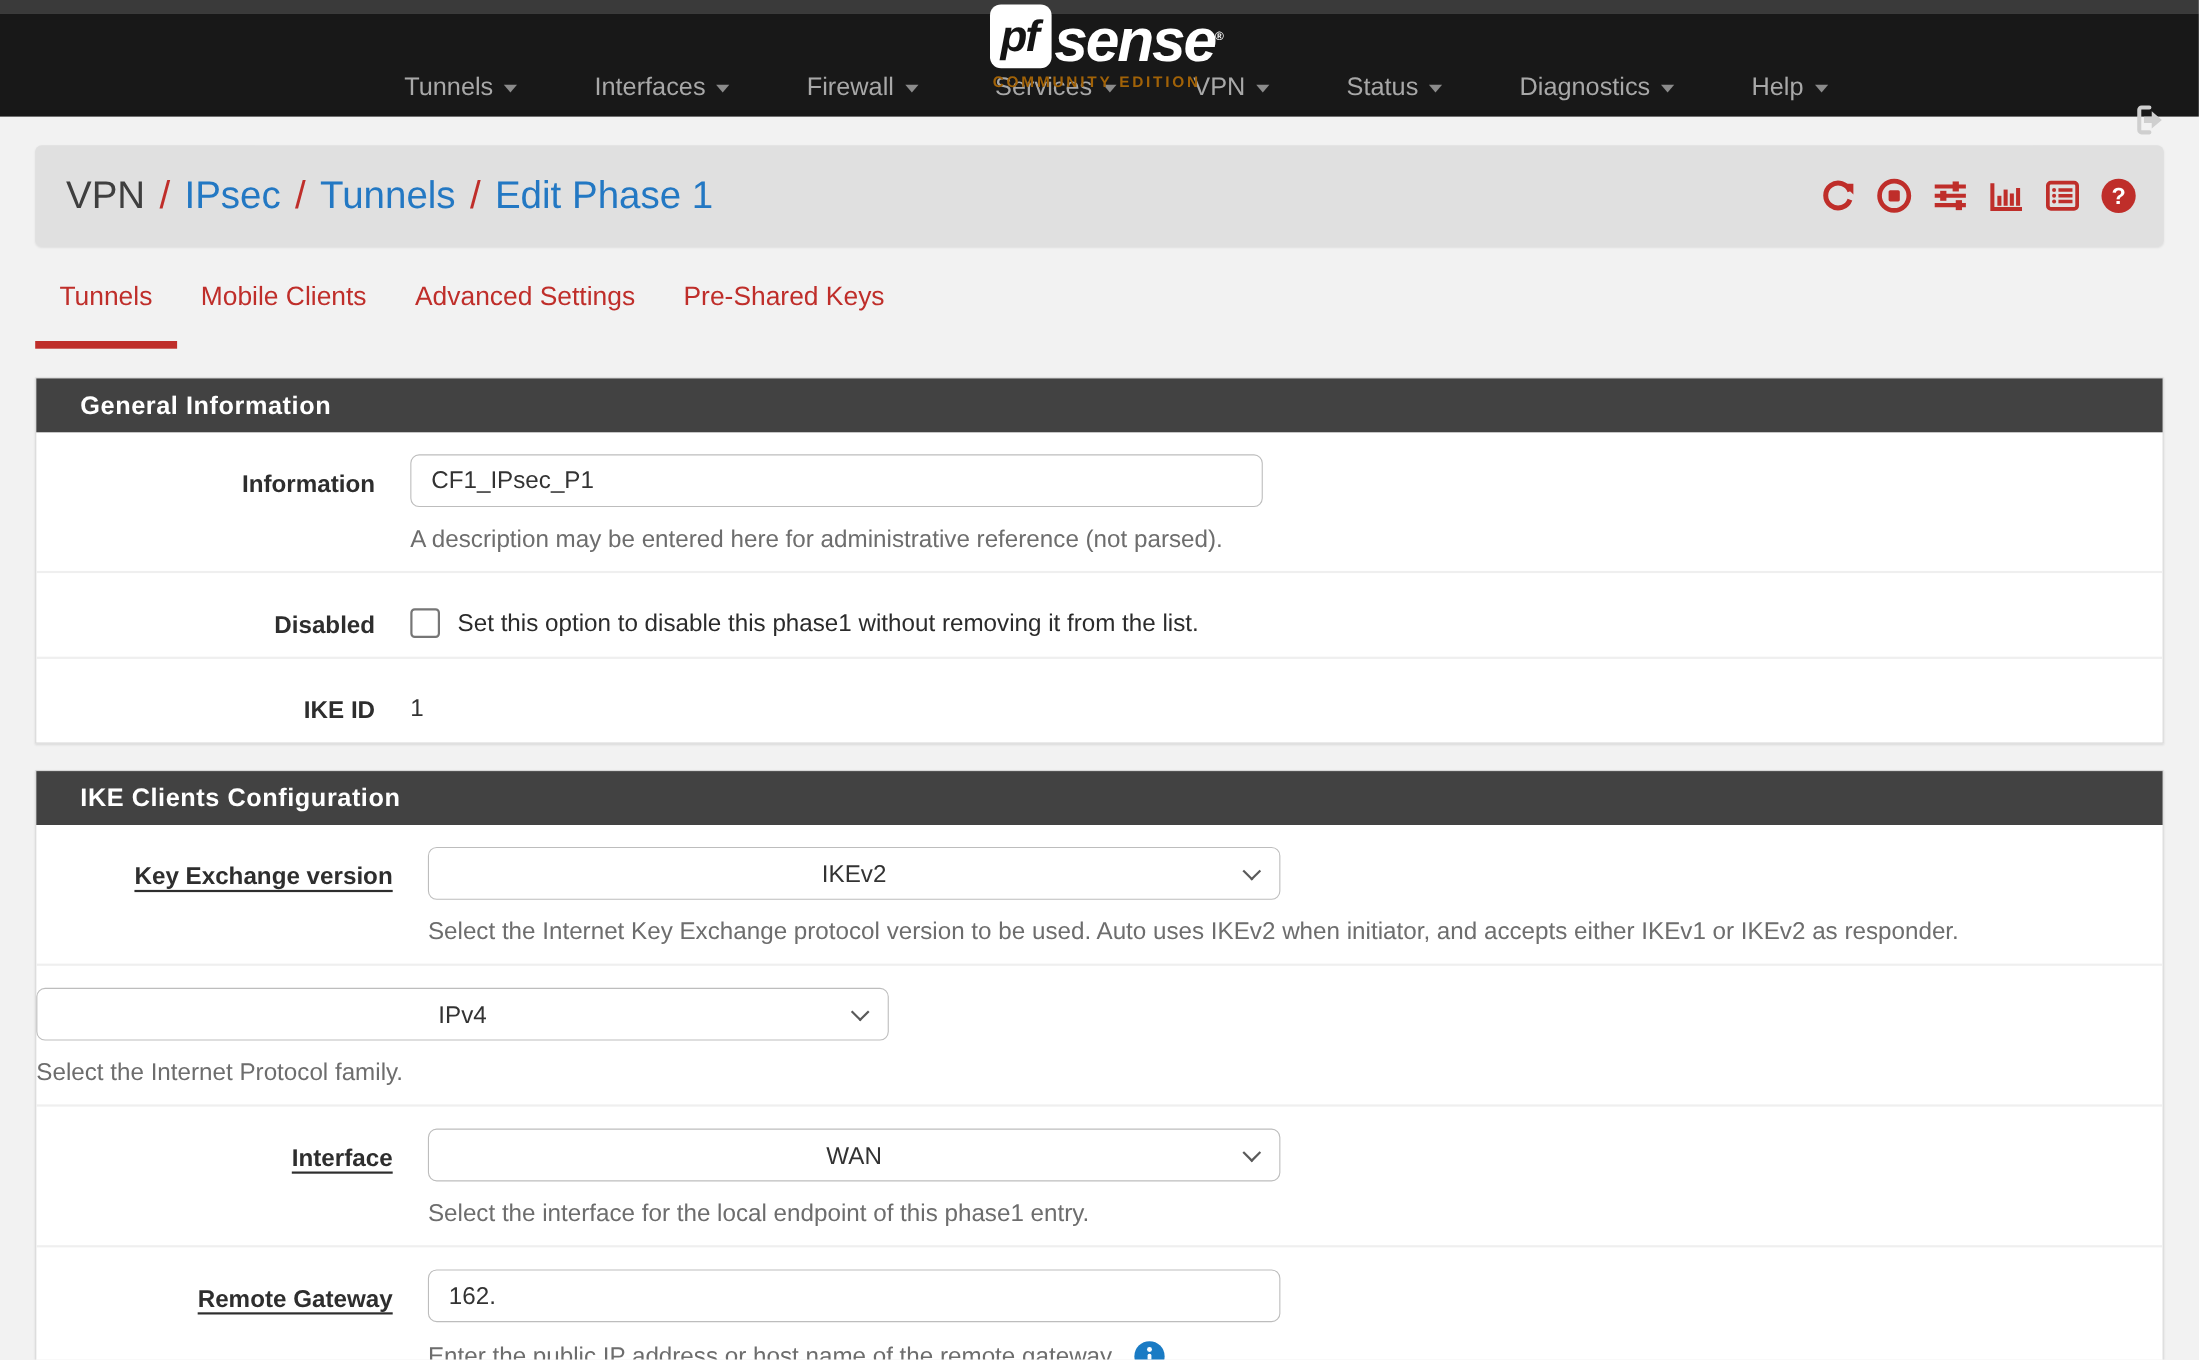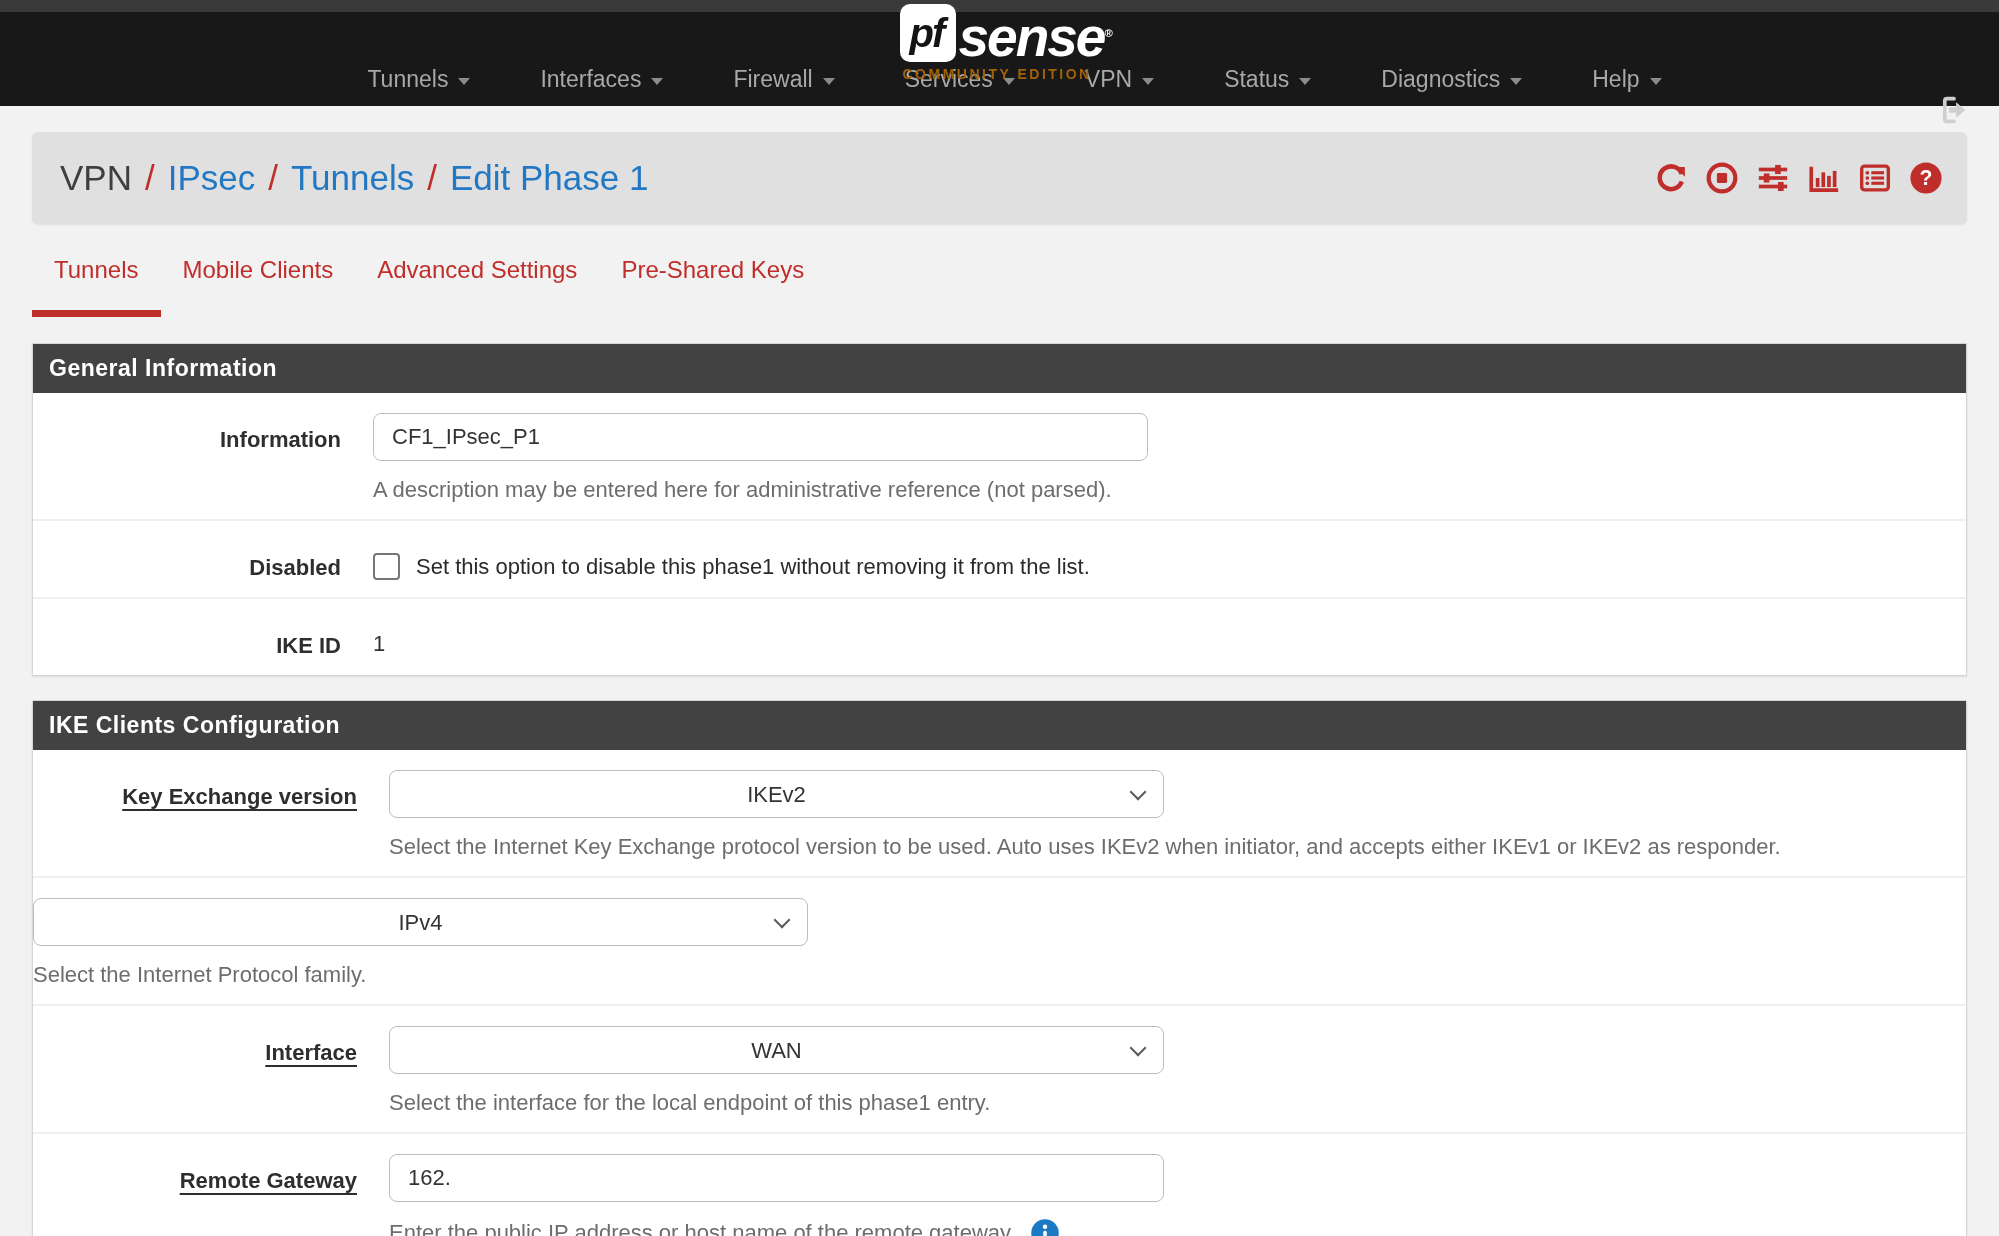--- a/index.html
+++ b/index.html
@@ -70,21 +70,21 @@
 
   
   .panel {
     margin: 0 32px; background: #fff;
     border: 1px solid #d6d6d6; box-shadow: 0 1px 2px rgba(0,0,0,0.1);
   }
   .panel + .panel { margin-top: 24px; }
   .panel-first { margin-top: 26px; }
   .panel-header {
     background: #424242; color: #fff; font-weight: bold; font-size: 23px;
-    padding: 11px 0 11px 16px; letter-spacing: 0.5px;
+    padding: 11px 0 11px 40px; letter-spacing: 0.5px;
   }
   .form-row { display: flex; padding: 20px 0 16px 0; border-bottom: 2px solid #efefef; }
   .form-row:last-child { border-bottom: none; }
   .row-label {
     width: 340px; flex: none; text-align: right; padding: 14px 32px 0 0;
     font-weight: bold; font-size: 22px; color: #2e2e2e;
   }
   .row-label.linked { text-decoration: underline; text-underline-offset: 5px; text-decoration-thickness: 2px; margin-left: 16px; }
   .row-content { flex: 1; padding-right: 40px; }
   .text-input, .select-wrap select {

